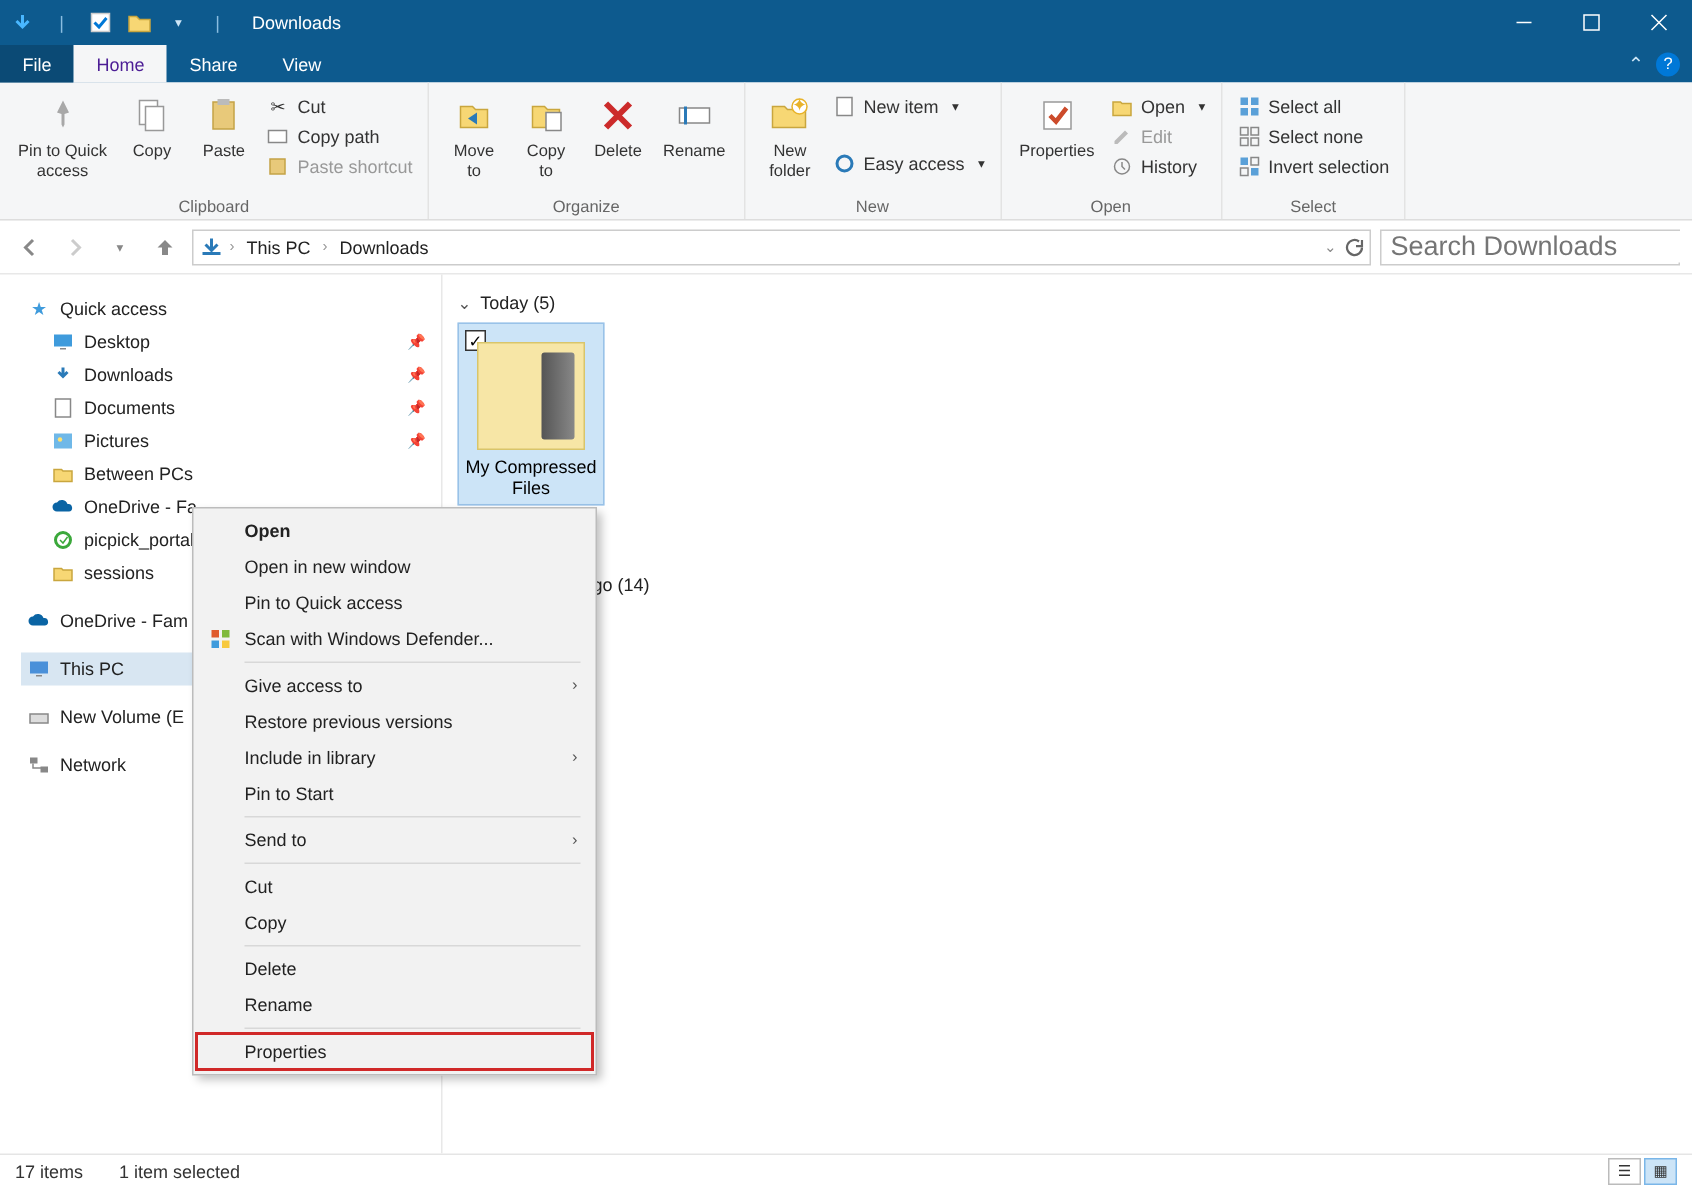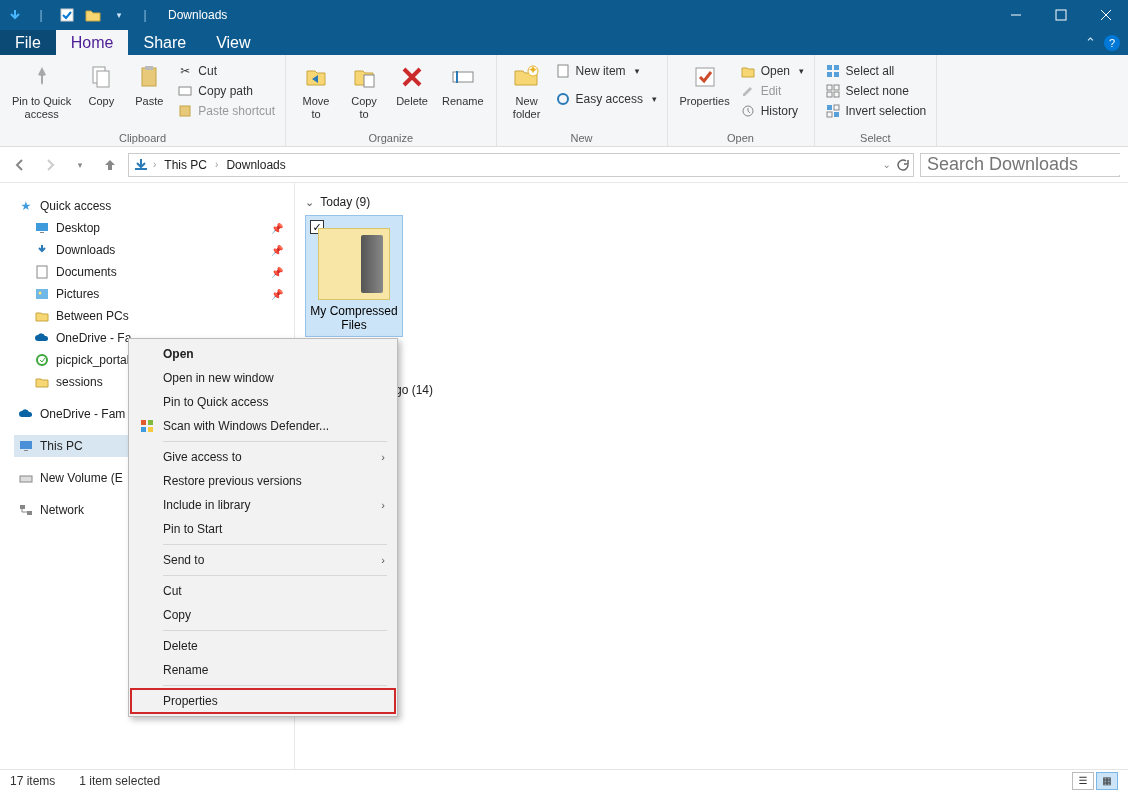--- a/index.html
+++ b/index.html
@@ -8,21 +8,21 @@
 
 .titlebar { height: 30px; background: #0d5a8e; color: #fff; display: flex; align-items: center; }
 .titlebar .qat { display: flex; align-items: center; padding: 0 4px; gap: 4px; }
 .titlebar .qat .qicon { width: 22px; height: 22px; display: flex; align-items: center; justify-content: center; }
 .titlebar .title { margin-left: 8px; font-size: 12px; }
 .titlebar .winbtns { margin-left: auto; display: flex; }
 .titlebar .winbtns div { width: 45px; height: 30px; display: flex; align-items: center; justify-content: center; }
 
 
 .menubar { height: 25px; background: #0d5a8e; display: flex; align-items: stretch; }
-.menubar .tab { padding: 0 15px; display: flex; align-items: center; color: #fff; font-size: 16px; }
+.menubar .tab { padding: 0 15px; display: flex; align-items: center; color: #fff; font-size: 12px; }
 .menubar .tab.file { background: #0b4a75; color:#fff; }
 .menubar .tab.active { background: #f5f6f7; color: #4c1d95; }
 .menubar .right { margin-left: auto; display: flex; align-items: center; padding-right: 8px; gap: 8px; }
 .menubar .right .help { width: 16px; height: 16px; border-radius: 50%; background: #0078d7; color: #fff; display:flex; align-items:center; justify-content:center; font-size:11px; }
 
 
 .ribbon { height: 92px; background: #f5f6f7; border-bottom: 1px solid #ddd; display: flex; }
 .ribbon .group { border-right: 1px solid #e3e3e3; padding: 4px 6px 2px; display:flex; flex-direction:column; }
 .ribbon .group .label { text-align:center; color:#666; font-size:11px; margin-top:auto; padding-top:2px; }
 .rbtn-lg { display:flex; flex-direction:column; align-items:center; justify-content:flex-start; padding:2px 6px; min-width:48px; }
@@ -243,21 +243,21 @@
         <div class="ico">
             <svg width="28" height="24">
               <path d="M2 6h8l2 2h12v12H2z" fill="#f7d774" stroke="#c9a63e"></path>
               <circle cx="20" cy="6" r="5" fill="#fff" stroke="#e8b32a"></circle>
               <text x="20" y="9" text-anchor="middle" font-size="8" fill="#e8b32a">✦</text>
             </svg>
           </div>
         <div class="txt" style="white-space:pre-line">New
 folder</div>
       </div>
-      <div class="rcol" style="justify-content:flex-start;gap:8px;padding-top:2px">
+      <div class="rcol" style="justify-content:flex-start;gap:18px;padding-top:2px">
         <div class="rbtn-sm">
             <div class="ico">
               <svg width="14" height="14">
                 <rect x="2" y="1" width="10" height="12" fill="#fff" stroke="#888"></rect>
               </svg>
             </div>
             <span>New item</span>
             <span style="margin-left:4px;font-size:9px">▾</span>
           </div>
         <div class="rbtn-sm">
@@ -520,21 +520,21 @@
             <path d="M3 5v3h7" stroke="#888" fill="none"></path>
           </svg>
         </span>
         <span>Network</span>
       </div>
   </div>
 
   <div class="content">
     <div class="grouphdr">
       <span class="chev">⌄</span>
-      <span>Today (9)</span>
+      <span>Today (5)</span>
     </div>
     <div class="fileitem">
       <div class="chk">✓</div>
       <div class="thumb"></div>
       <div class="fname" style="white-space:pre-line">My Compressed
 Files</div>
     </div>
 
     <div style="height:42px"></div>
     <div class="grouphdr" style="margin-left:90px">

